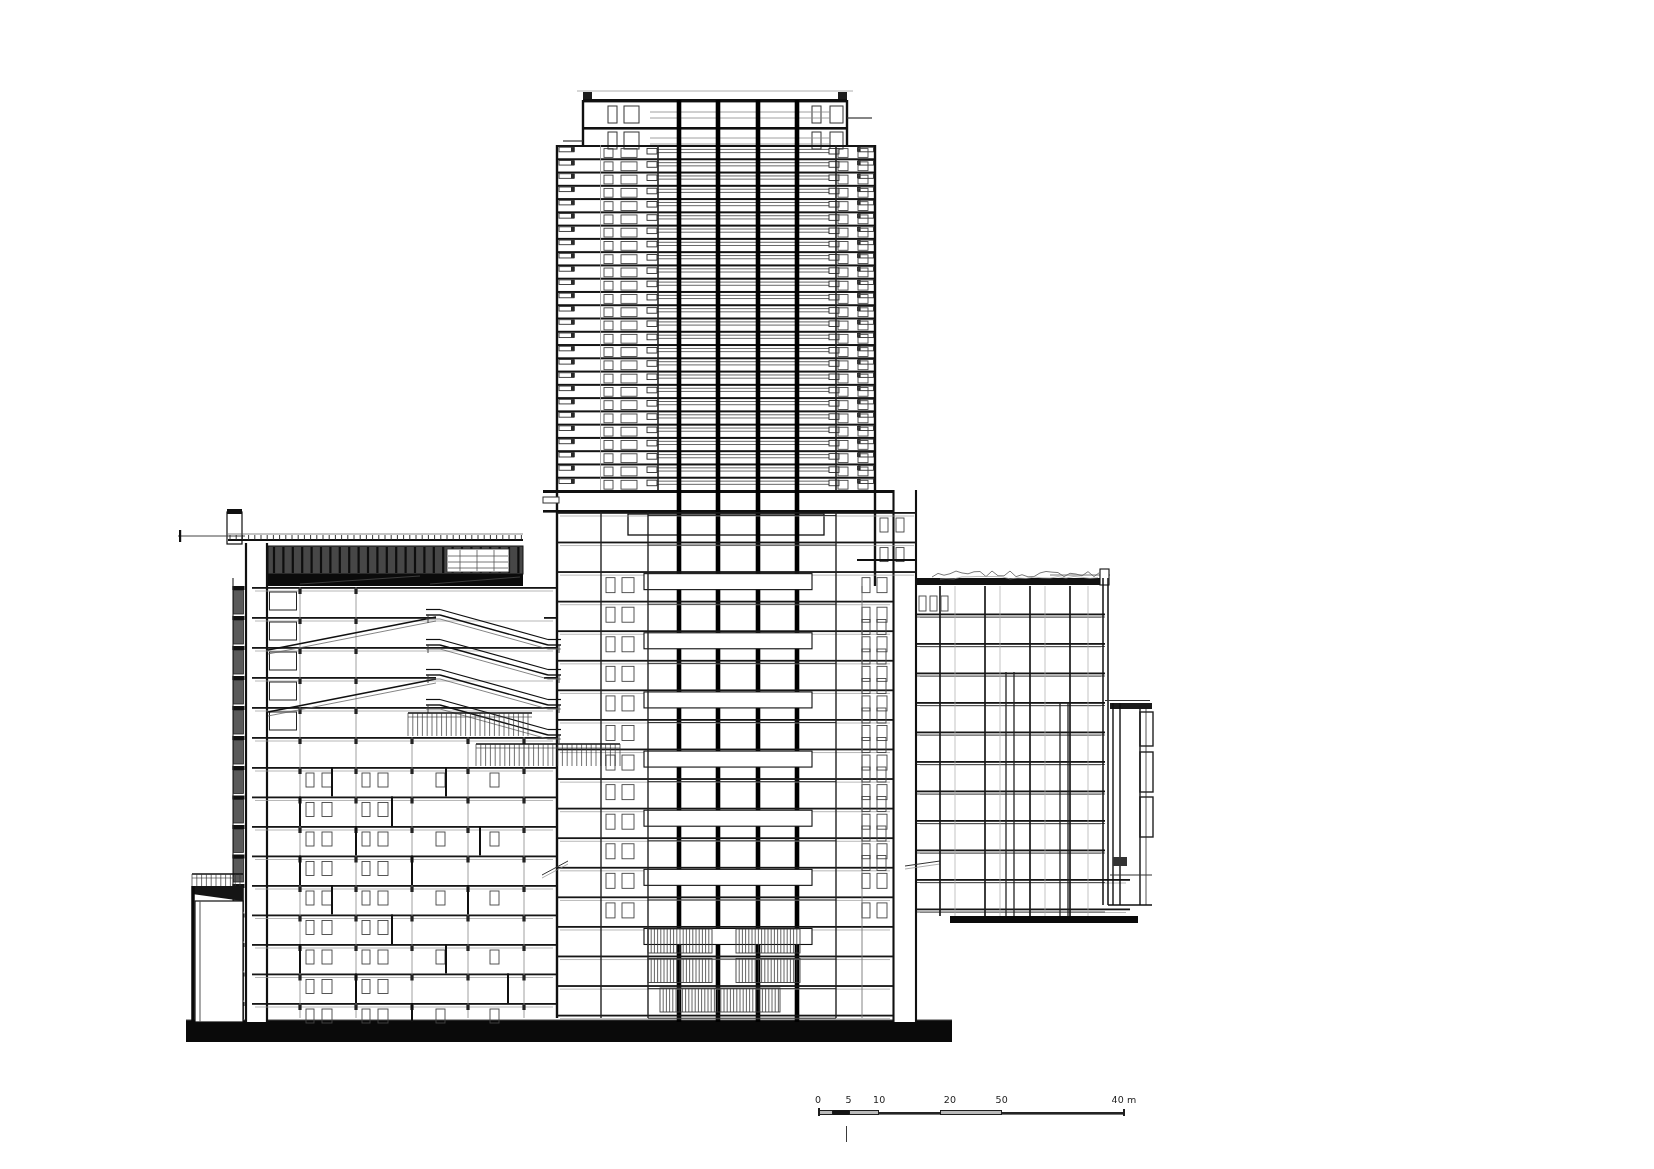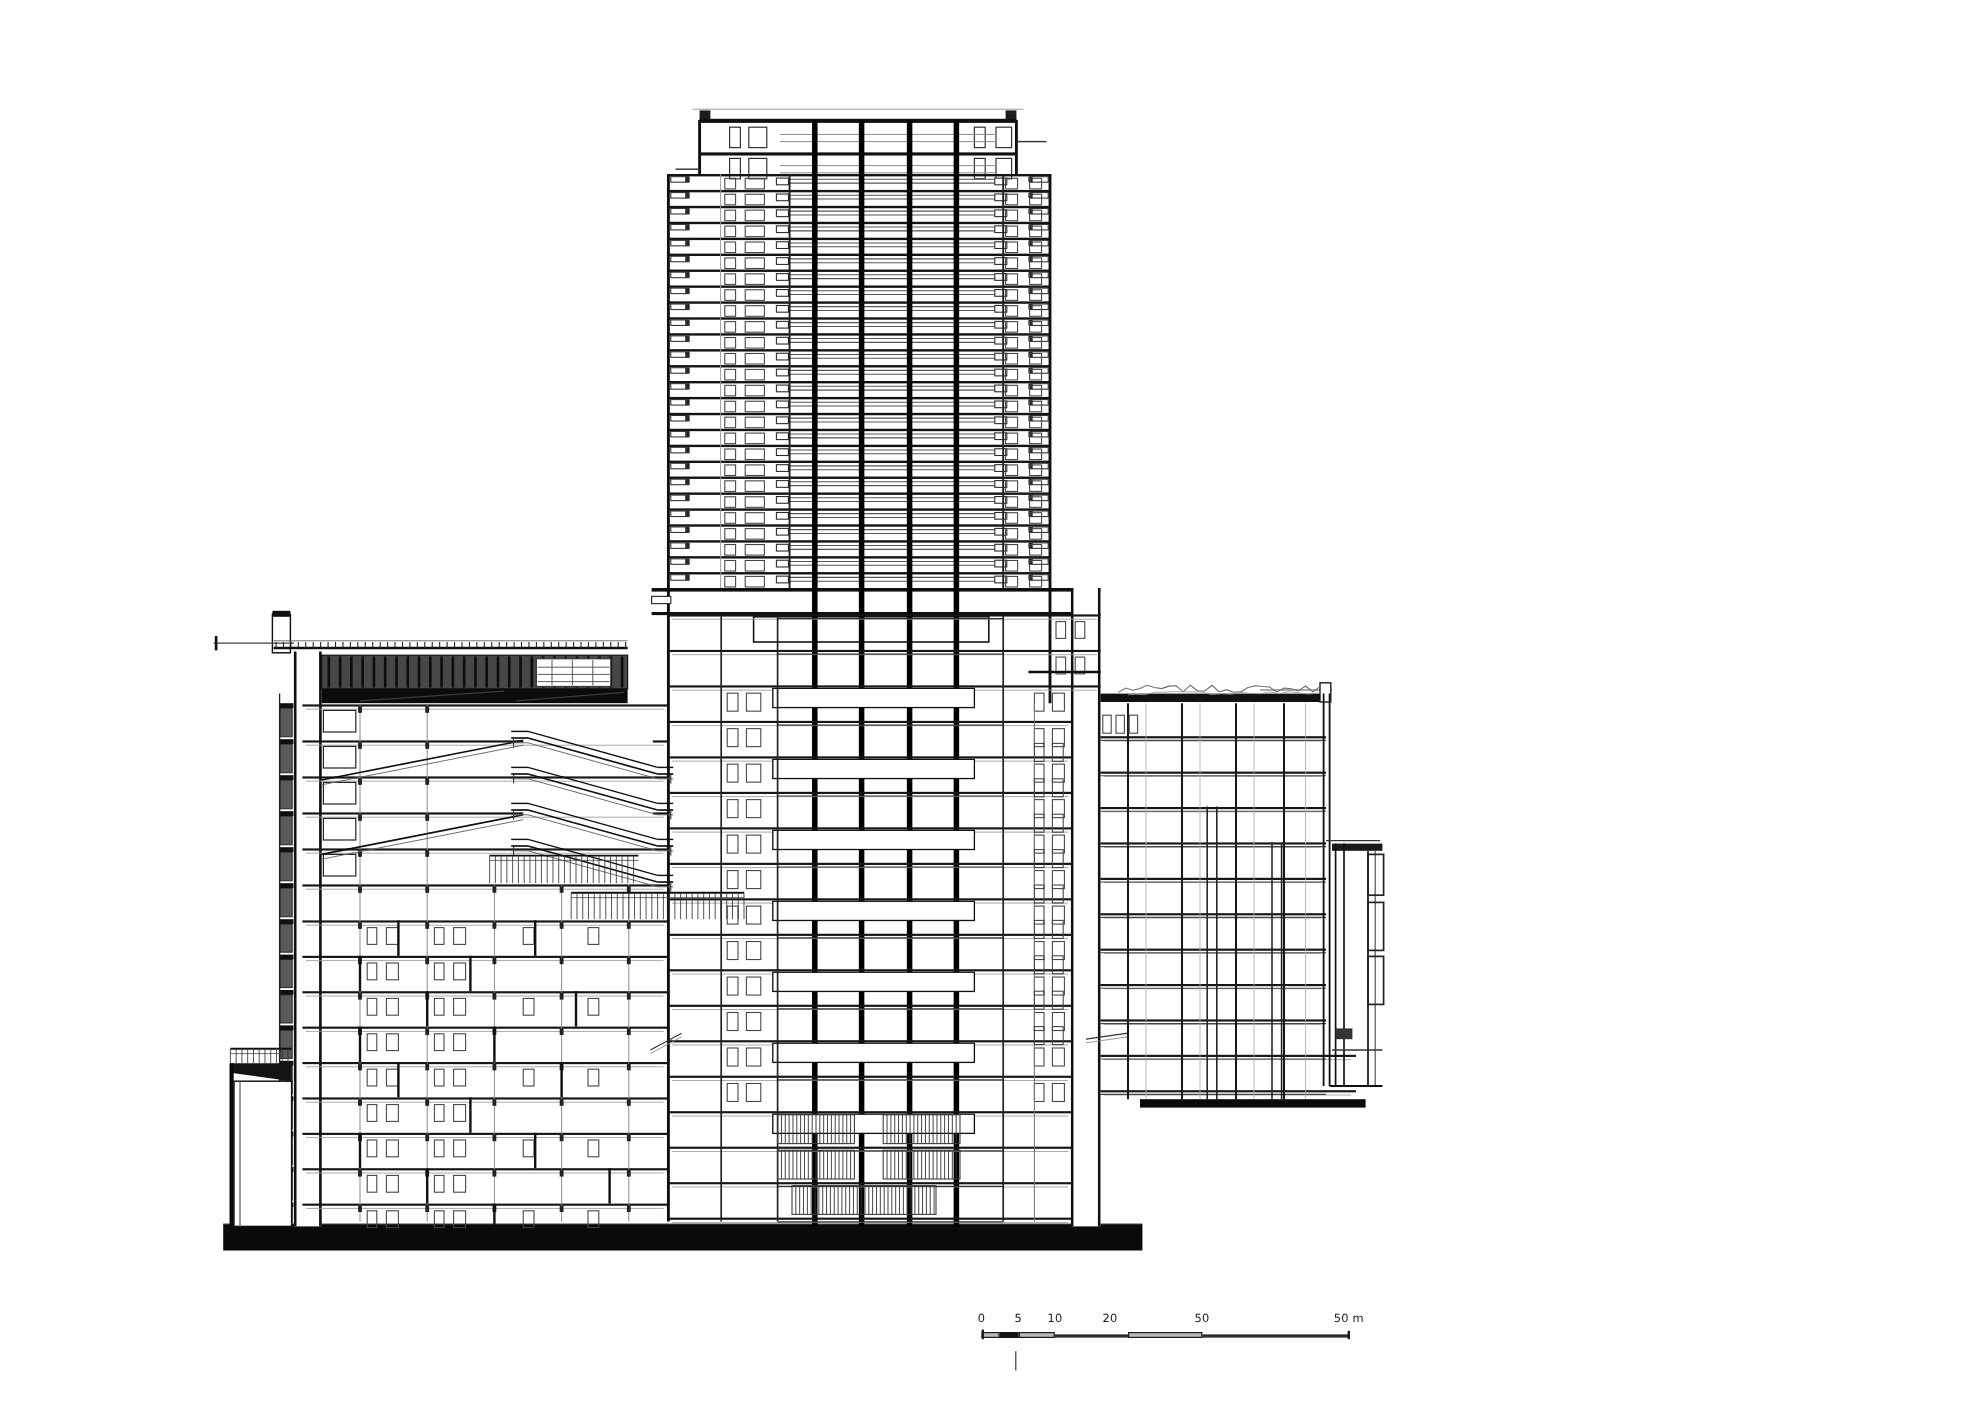--- a/index.html
+++ b/index.html
@@ -1163,23 +1163,23 @@
         <rect x="1113" y="857" width="14" height="9" fill="#333" stroke="none" stroke-width="1"></rect>
         <line x1="1110" y1="875" x2="1152" y2="875" stroke="#333" stroke-width="1.2"></line>
         <line x1="1108" y1="905" x2="1152" y2="905" stroke="#101010" stroke-width="1.6"></line>
       </g>
     </svg>
 
   <div class="scalebar">
     <span class="sb-label" style="left:0px">0</span>
     <span class="sb-label" style="left:30.6px">5</span>
     <span class="sb-label" style="left:61.2px">10</span>
-    <span class="sb-label" style="left:107px">20</span>
+    <span class="sb-label" style="left:132px">20</span>
     <span class="sb-label" style="left:183.7px">50</span>
-    <span class="sb-label" style="left:306px">50 m</span>
+    <span class="sb-label" style="left:306px">40 m</span>
 
     <div class="sb-base" style="left:0;width:306px"></div>
     <div class="sb-seg light" style="left:0;width:15.3px"></div>
     <div class="sb-seg dark" style="left:15.3px;width:15.3px"></div>
     <div class="sb-seg light" style="left:30.6px;width:30.6px"></div>
     <div class="sb-thin" style="left:61.2px;width:61.2px"></div>
     <div class="sb-seg light" style="left:122.4px;width:61.3px"></div>
     <div class="sb-thin" style="left:183.7px;width:122.3px"></div>
     <div class="sb-endtick" style="left:0;top:14px;height:8px"></div>
     <div class="sb-endtick" style="left:305px;top:15px;height:7px"></div>

